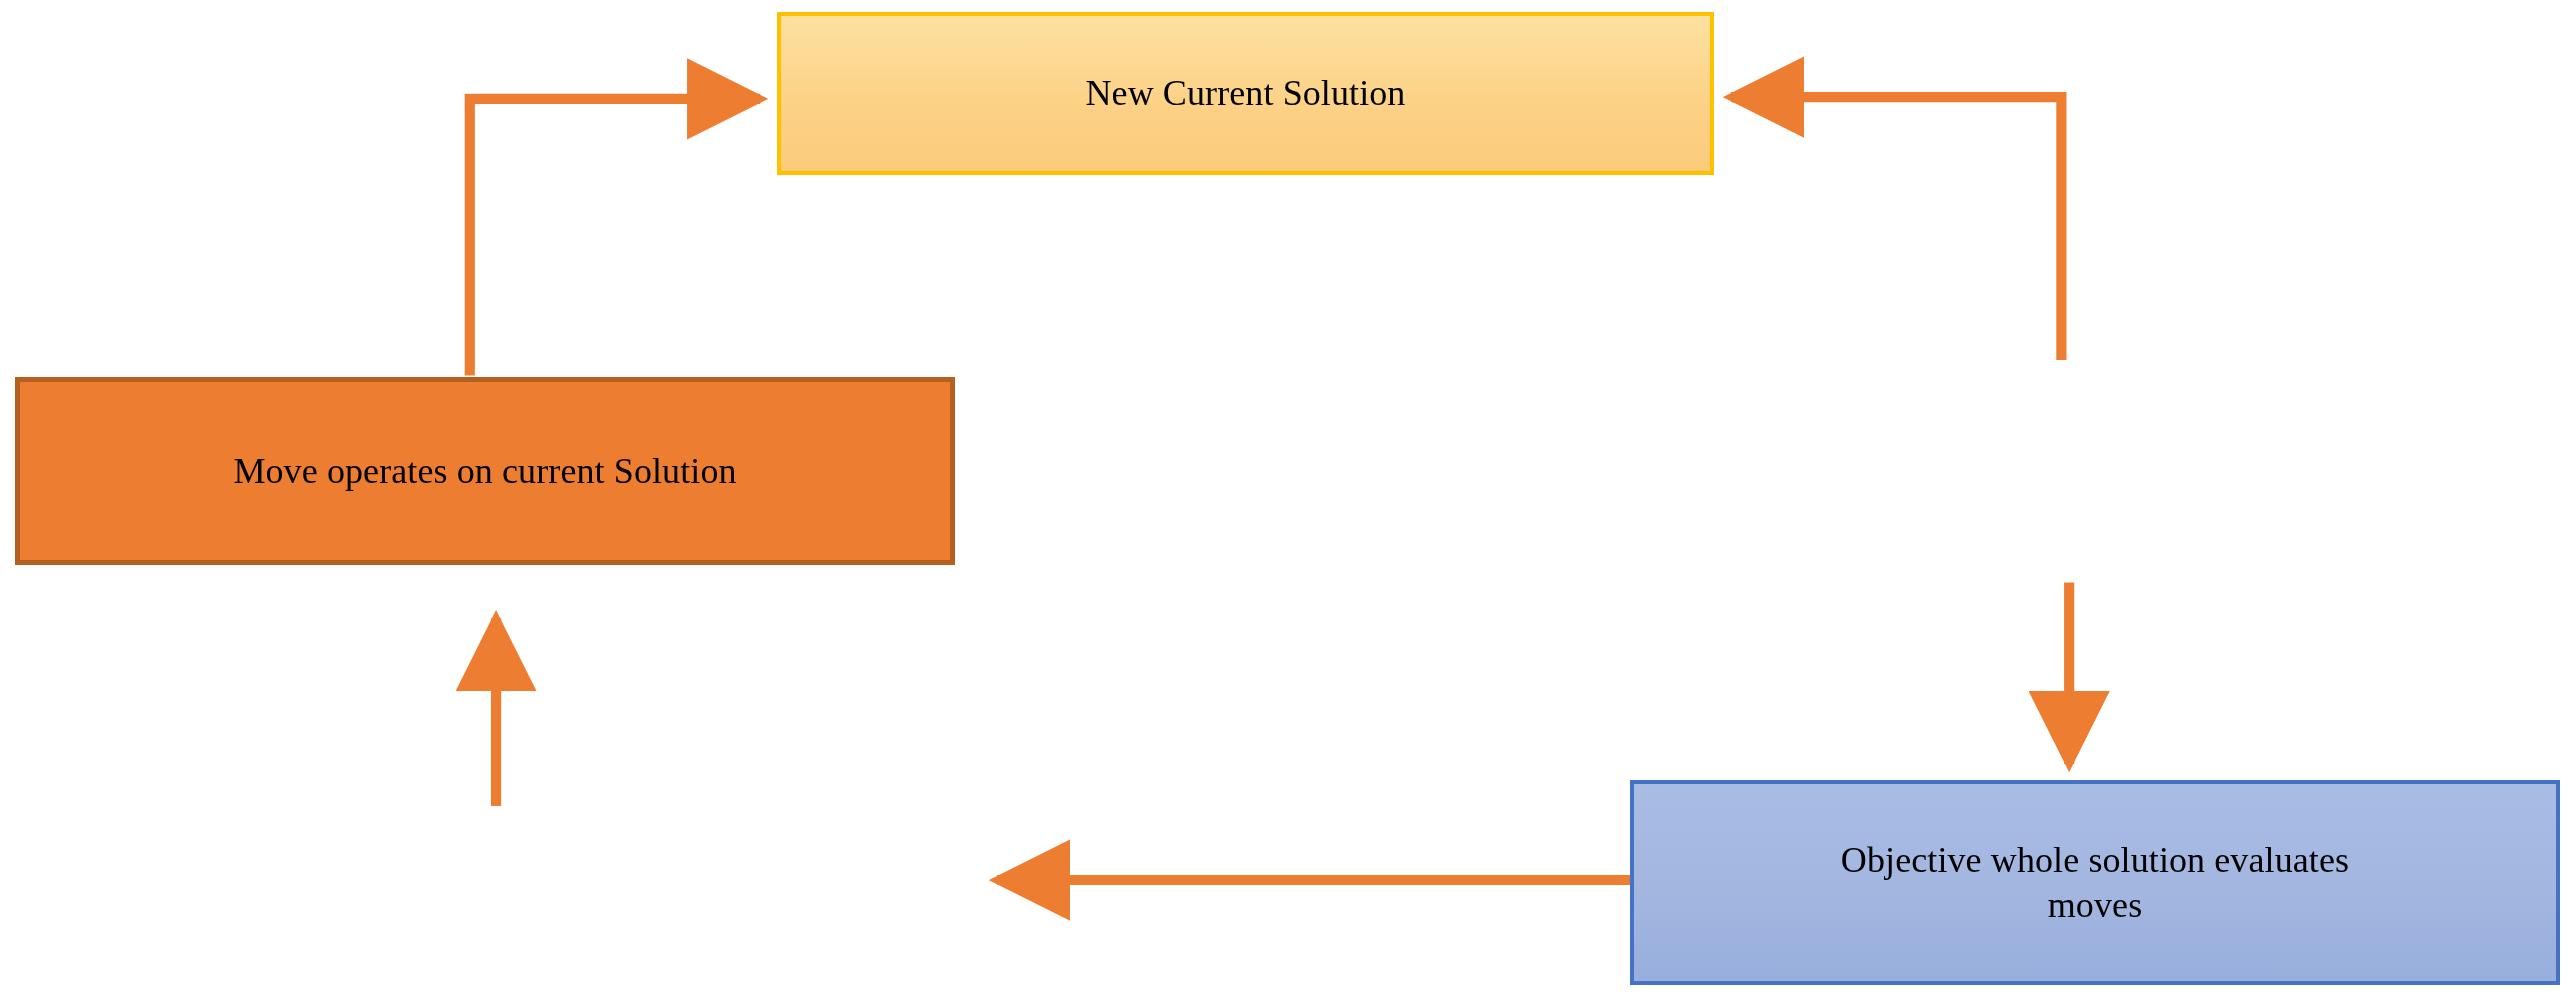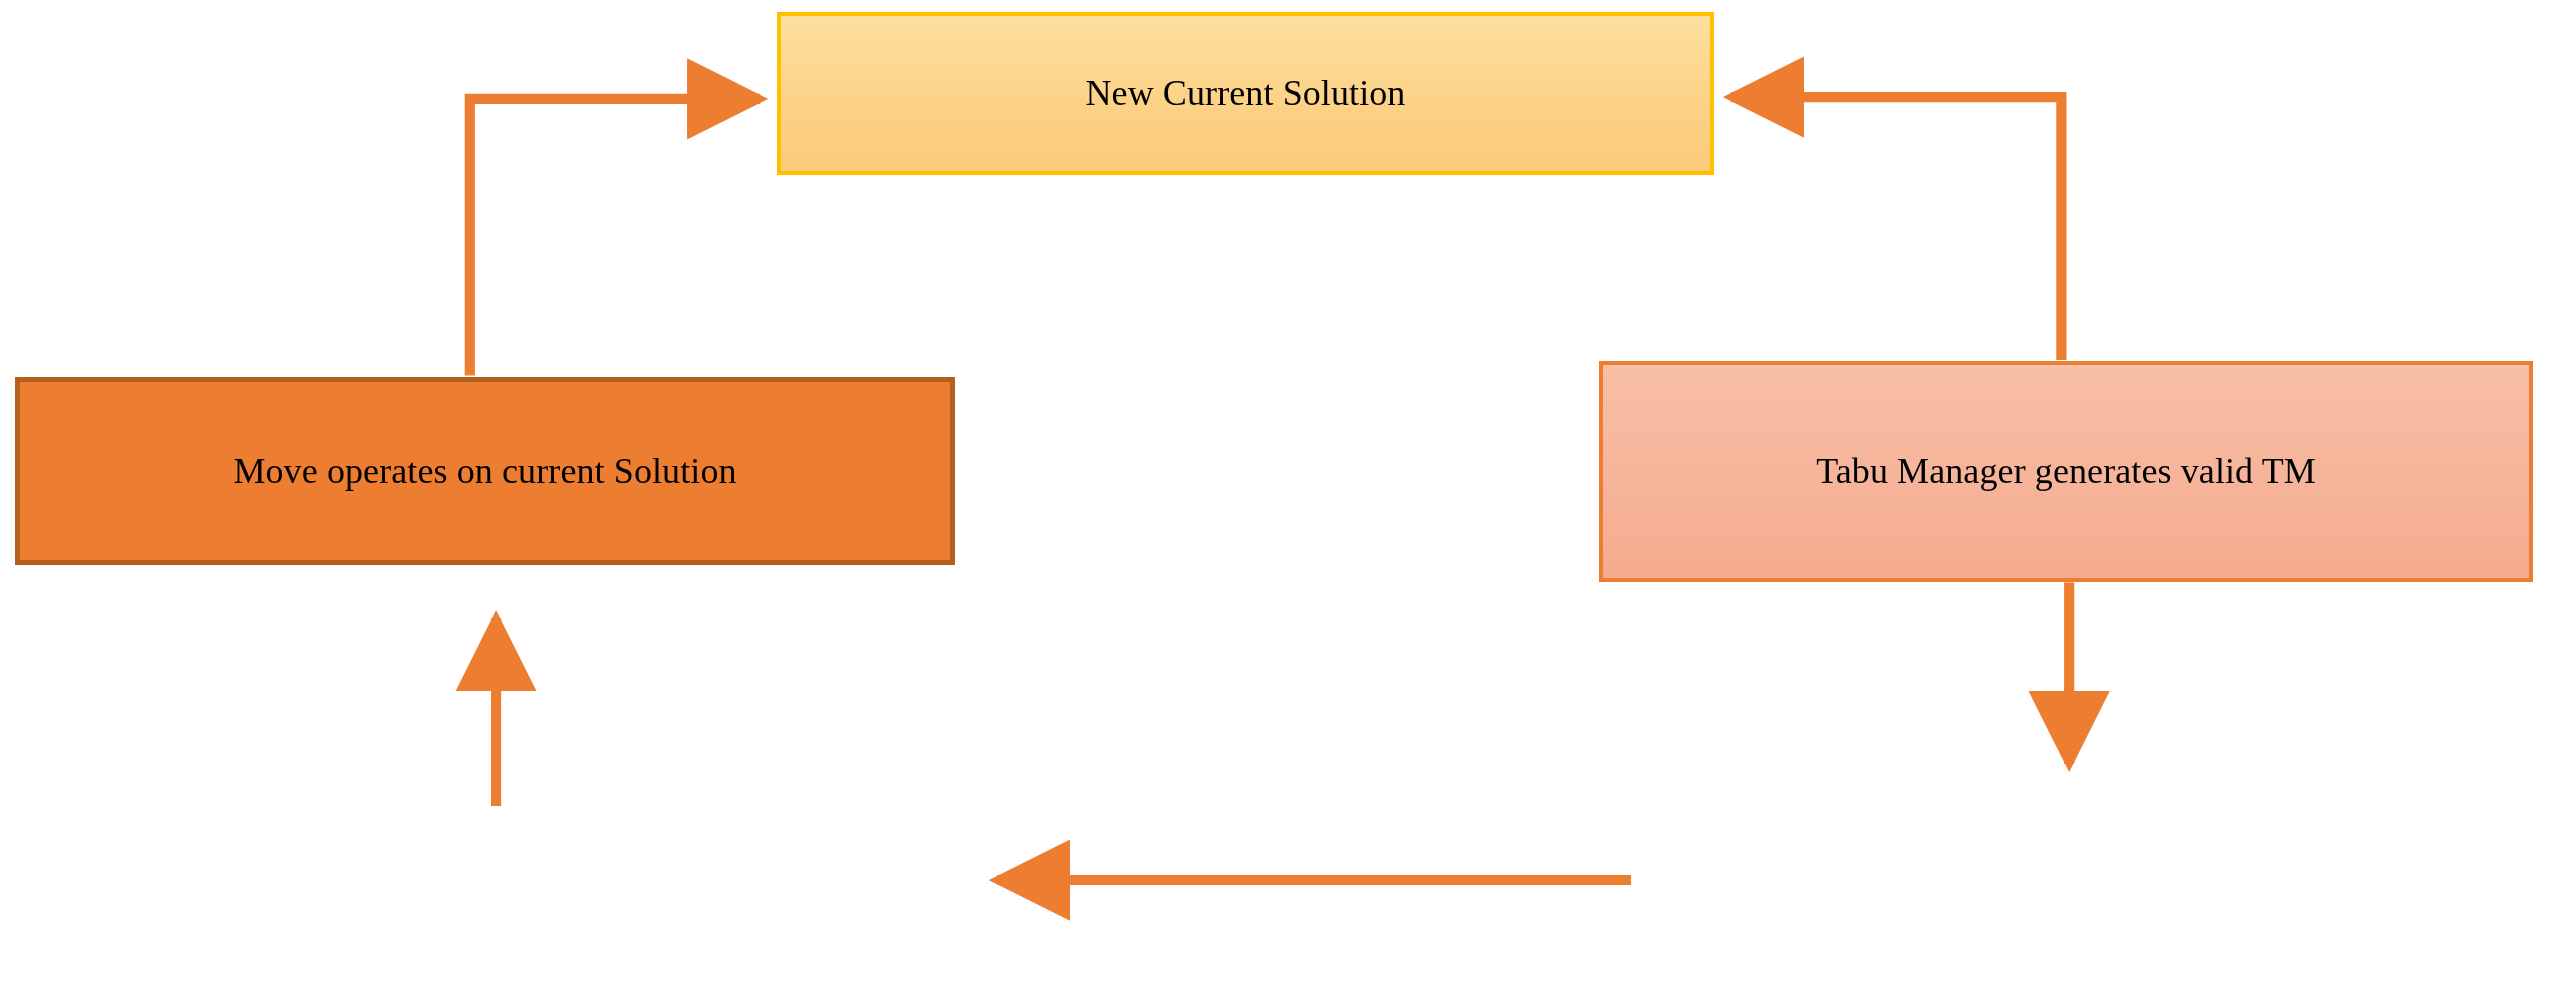--- a/index.html
+++ b/index.html
@@ -129,20 +129,21 @@
   </svg>
 
   <div class="node" id="node-new-current-solution">
     <span class="label">New Current Solution</span>
   </div>
 
   <div class="node" id="node-move-operates">
     <span class="label">Move operates on current Solution</span>
   </div>
 
-  <div class="node" id="node-tabu-manager">
-    <span class="label">Tabu Manager generates valid TM</span>
-  </div>
 
 
+  <div class="node" id="node-objective-evaluates">
+    <span class="label">Objective whole solution evaluates
+moves</span>
+  </div>
 
 </div>
 
 
 </body></html>

